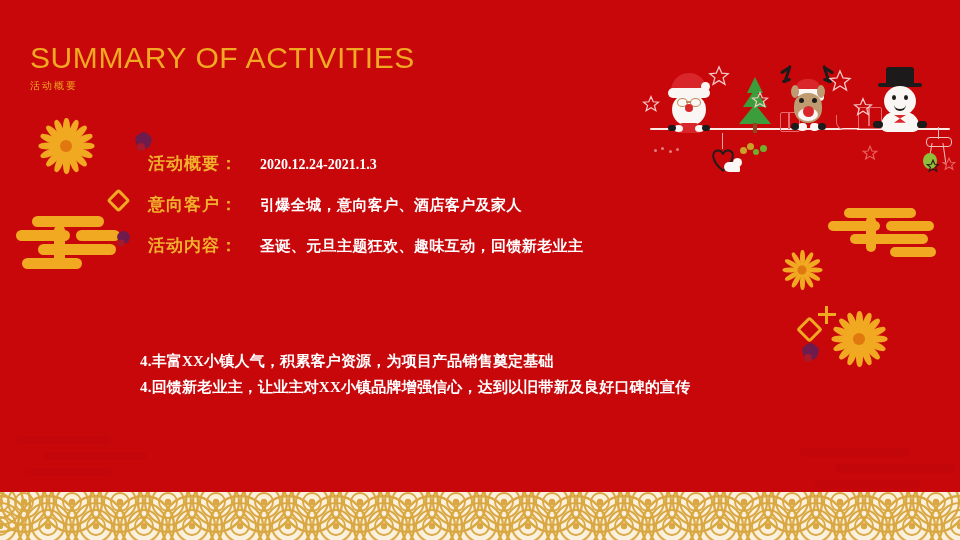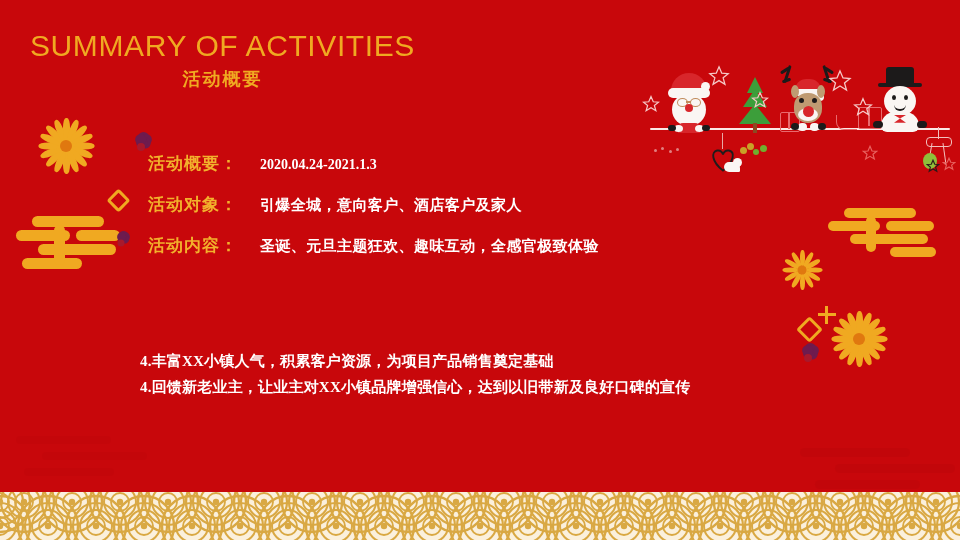--- a/index.html
+++ b/index.html
@@ -9,27 +9,27 @@
     font-family:"Liberation Sans",sans-serif;
     position:relative;
   }
   .slide{position:absolute;inset:0;overflow:hidden;}
 
   
   .wm{position:absolute;opacity:.22;}
   .wm span{position:absolute;background:#AE0508;border-radius:99px;}
 
   
-  .header{position:absolute;left:30px;top:30px;text-align:center;}
+  .header{position:absolute;left:30px;top:42px;}
   .title-en{
     color:#F0A921;font-size:30px;letter-spacing:.6px;
     font-weight:400;line-height:1.05;white-space:nowrap;
   }
   .title-cn{
-    color:#F0A921;font-size:18px;font-weight:bold;
+    color:#F0A921;font-size:10px;font-weight:normal;
     letter-spacing:2px;margin-top:5px;
   }
 
   
   .info{position:absolute;left:148px;top:152px;width:770px;}
   .row{display:flex;align-items:baseline;height:41px;}
   .lbl{
     color:#F2B12C;font-size:17px;font-weight:bold;
     letter-spacing:1px;width:112px;flex:0 0 112px;
     white-space:nowrap;font-family:"Liberation Serif",serif;
@@ -386,29 +386,29 @@
     <div class="star" style="left:286px;top:104px;">
       <svg width="14" height="14" viewBox="0 0 24 24">
           <polygon points="12,2 15,9 22,9.5 16.5,14 18.5,21 12,17 5.5,21 7.5,14 2,9.5 9,9" fill="none" stroke="#2A1A1A" stroke-width="2"></polygon>
         </svg>
     </div>
   </div>
 
   <div class="info">
     <div class="row">
       <span class="lbl">活动概要：</span>
-      <span class="val date">2020.04.24-2021.1.3</span>
+      <span class="val date">2020.12.24-2021.1.3</span>
     </div>
     <div class="row">
-      <span class="lbl">活动对象：</span>
+      <span class="lbl">意向客户：</span>
       <span class="val">引爆全城，意向客户、酒店客户及家人</span>
     </div>
     <div class="row">
       <span class="lbl">活动内容：</span>
-      <span class="val">圣诞、元旦主题狂欢、趣味互动，全感官极致体验</span>
+      <span class="val">圣诞、元旦主题狂欢、趣味互动，回馈新老业主</span>
     </div>
   </div>
 
   <div class="bullets">
     <div class="bullet">4.丰富XX小镇人气，积累客户资源，为项目产品销售奠定基础</div>
     <div class="bullet">4.回馈新老业主，让业主对XX小镇品牌增强信心，达到以旧带新及良好口碑的宣传</div>
   </div>
 
   <div class="waves">
     <svg class="arcs" viewBox="0 0 960 48" preserveAspectRatio="none">

